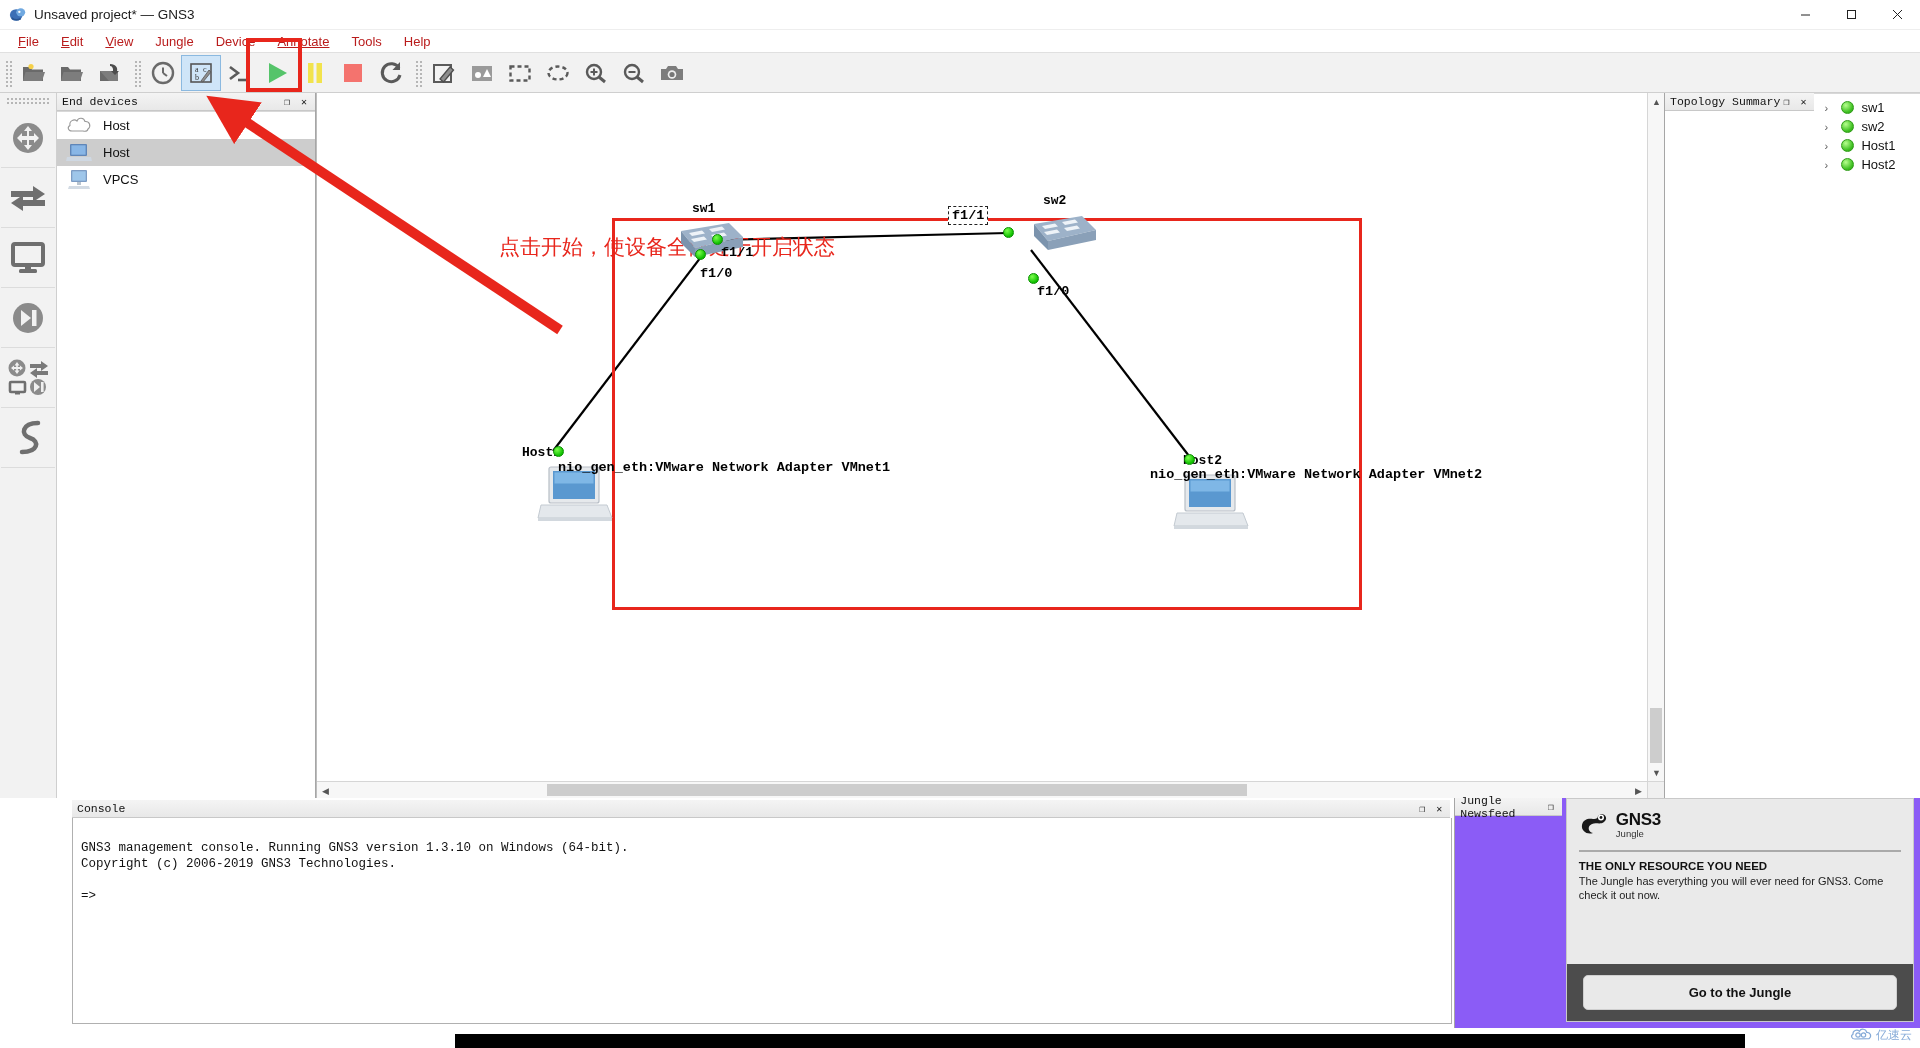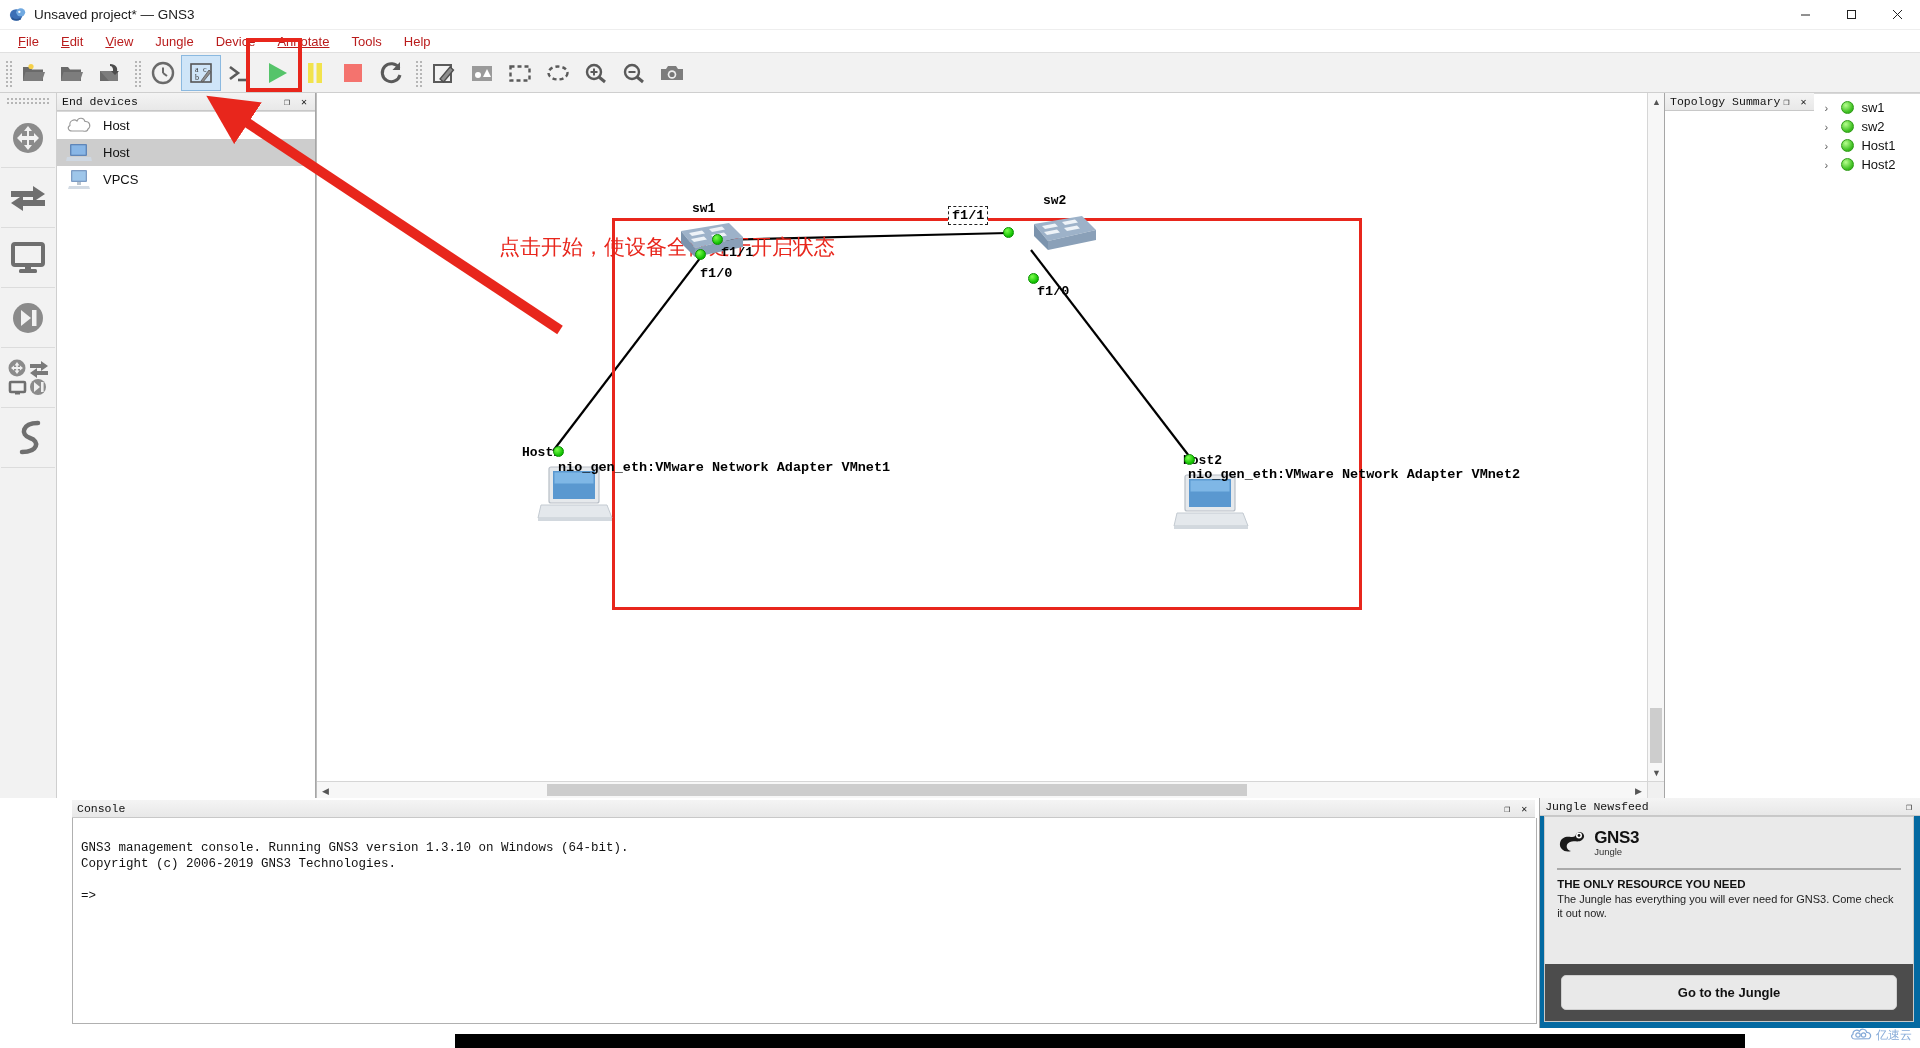--- a/index.html
+++ b/index.html
@@ -268,22 +268,22 @@
     background: #ffffff;
     font-family: "Liberation Mono", monospace;
     font-size: 12.5px; color: #111;
     padding: 22px 8px;
     line-height: 16px;
     white-space: pre-wrap;
     overflow: hidden;
   }
   #jungle-dock {
     flex: 1 1 auto; height: 100%;
-    background: #0369a1;
-    display: flex; flex-direction: column;
+    background: #8b5cf6;
+    display: flex; flex-direction: row;
   }
   #jungle-body {
     flex: 1 1 auto;
     margin: 0 6px 6px 4px;
     border: 1px solid #c9c9c9;
     background: #eaeaea;
     display: flex; flex-direction: column;
     overflow: hidden;
   }
   .jg-content { padding: 10px 12px 8px 12px; }
@@ -645,21 +645,21 @@
         <svg width="78" height="66" viewBox="0 0 78 66">
           <rect x="12" y="4" width="50" height="36" rx="2" fill="#e6e9ec" stroke="#b7bec6" stroke-width="1.2"></rect>
           <rect x="16" y="8" width="42" height="28" fill="#5a98d0"></rect>
           <rect x="17.5" y="9.5" width="39" height="11" fill="#7fb7e6"></rect>
           <path d="M4 42 L70 42 L75 55 L1 55 Z" fill="#e4e8ec" stroke="#c3cad1" stroke-width="1"></path>
           <path d="M1 55 L75 55 L75 58 L1 58 Z" fill="#d2d8de"></path>
         </svg>
       </div>
       <div class="node-label" style="left:858px; top:360px;">Host2</div>
       <div class="led" style="left:859px; top:361px;"></div>
-      <div class="host-iface" style="left:863px; top:374px;">nio_gen_eth:VMware Network Adapter VMnet2</div>
+      <div class="host-iface" style="left:825px; top:374px;">nio_gen_eth:VMware Network Adapter VMnet2</div>
     </div>
 
     <div id="cv-vscroll">
       <div class="sb-arrow" style="top:0">▲</div>
       <div class="sb-arrow" style="bottom:0">▼</div>
       <div class="sb-thumb" style="left:2px;right:2px;top:615px;height:55px;"></div>
     </div>
     <div id="cv-hscroll">
       <div class="sb-arrow" style="left:0">◀</div>
       <div class="sb-arrow" style="right:0">▶</div>

